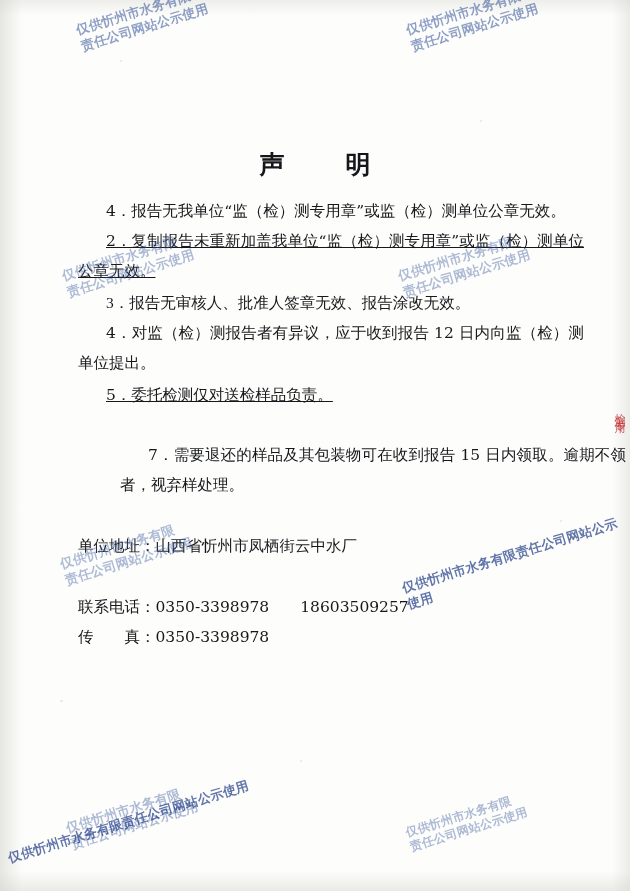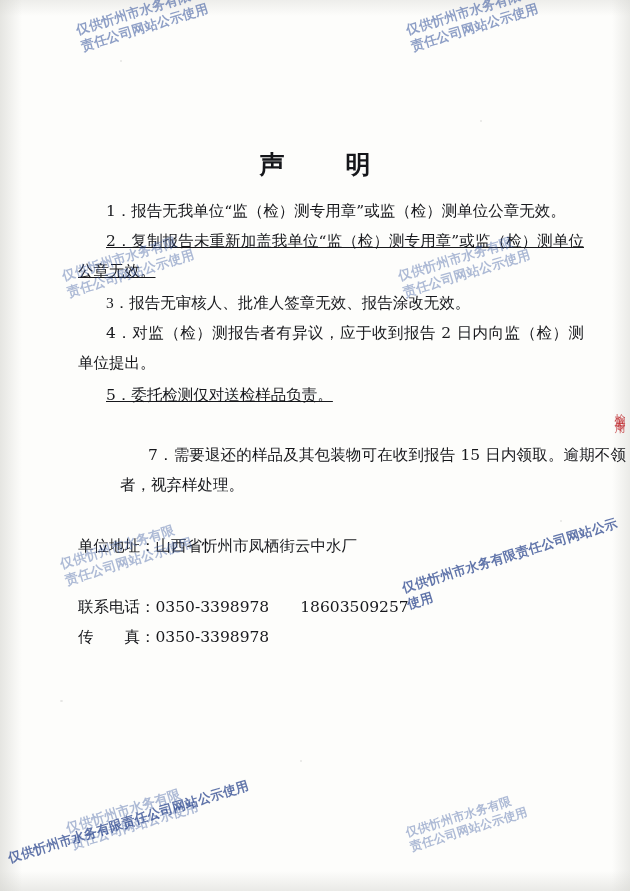--- a/index.html
+++ b/index.html
@@ -163,33 +163,33 @@
   <div class="wm light small" style="left:404px;top:826px;"><span>仅供忻州市水务有限</span>
 <span>责任公司网站公示使用</span></div>
 
   <div id="stamp-fragment">检测专用</div>
 
   <div id="content">
 
     <div id="doc-title">声　明</div>
 
     <div class="clause" style="top:196px;">
-      <p class="first">1．报告无我单位“监（检）测专用章”或监（检）测单位公章无效。</p>
+      <p class="first">4．报告无我单位“监（检）测专用章”或监（检）测单位公章无效。</p>
     </div>
 
     <div class="clause" style="top:226px;text-decoration:underline;">
       <p class="first">2．复制报告未重新加盖我单位“监（检）测专用章”或监（检）测单位公章无效。</p>
     </div>
 
     <div class="clause" style="top:288px;font-family:Liberation Serif, serif;">
       <p class="first">3．报告无审核人、批准人签章无效、报告涂改无效。</p>
     </div>
 
     <div class="clause" style="top:318px;">
-      <p class="first">4．对监（检）测报告者有异议，应于收到报告 2 日内向监（检）测单位提出。</p>
+      <p class="first">4．对监（检）测报告者有异议，应于收到报告 12 日内向监（检）测单位提出。</p>
     </div>
 
     <div class="clause" style="top:380px;text-decoration:underline;">
       <p class="first">5．委托检测仅对送检样品负责。</p>
     </div>
 
 
     <div class="clause" style="top:440px;margin-left:42px;">
       <p class="first">7．需要退还的样品及其包装物可在收到报告 15 日内领取。逾期不领者，视弃样处理。</p>
     </div>

